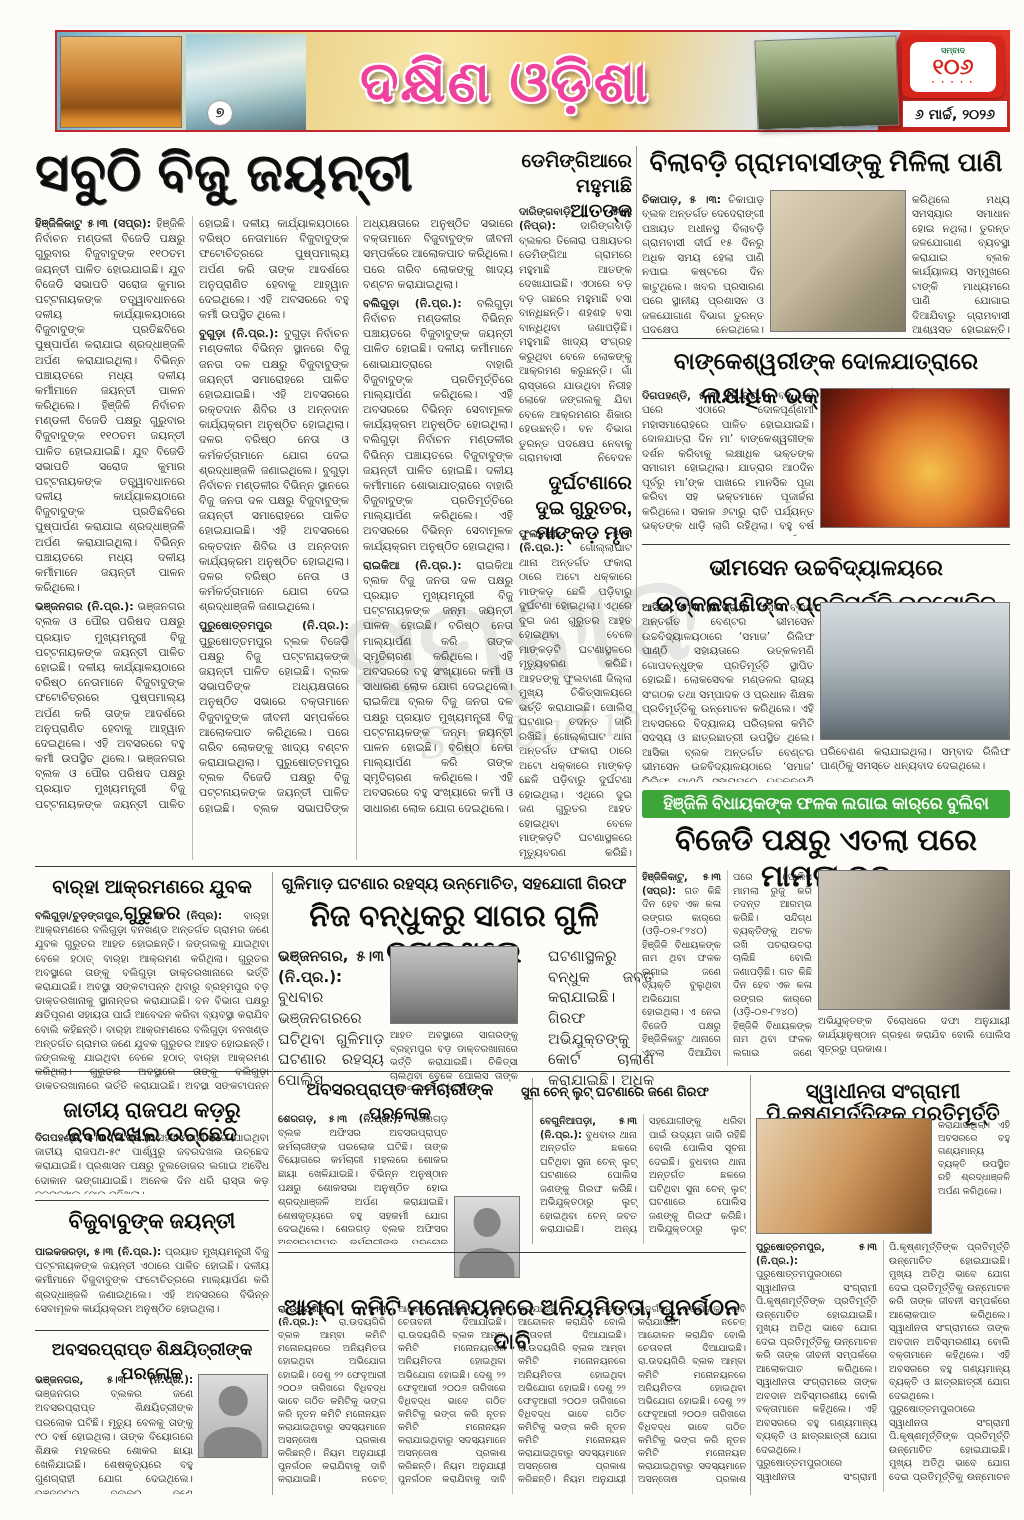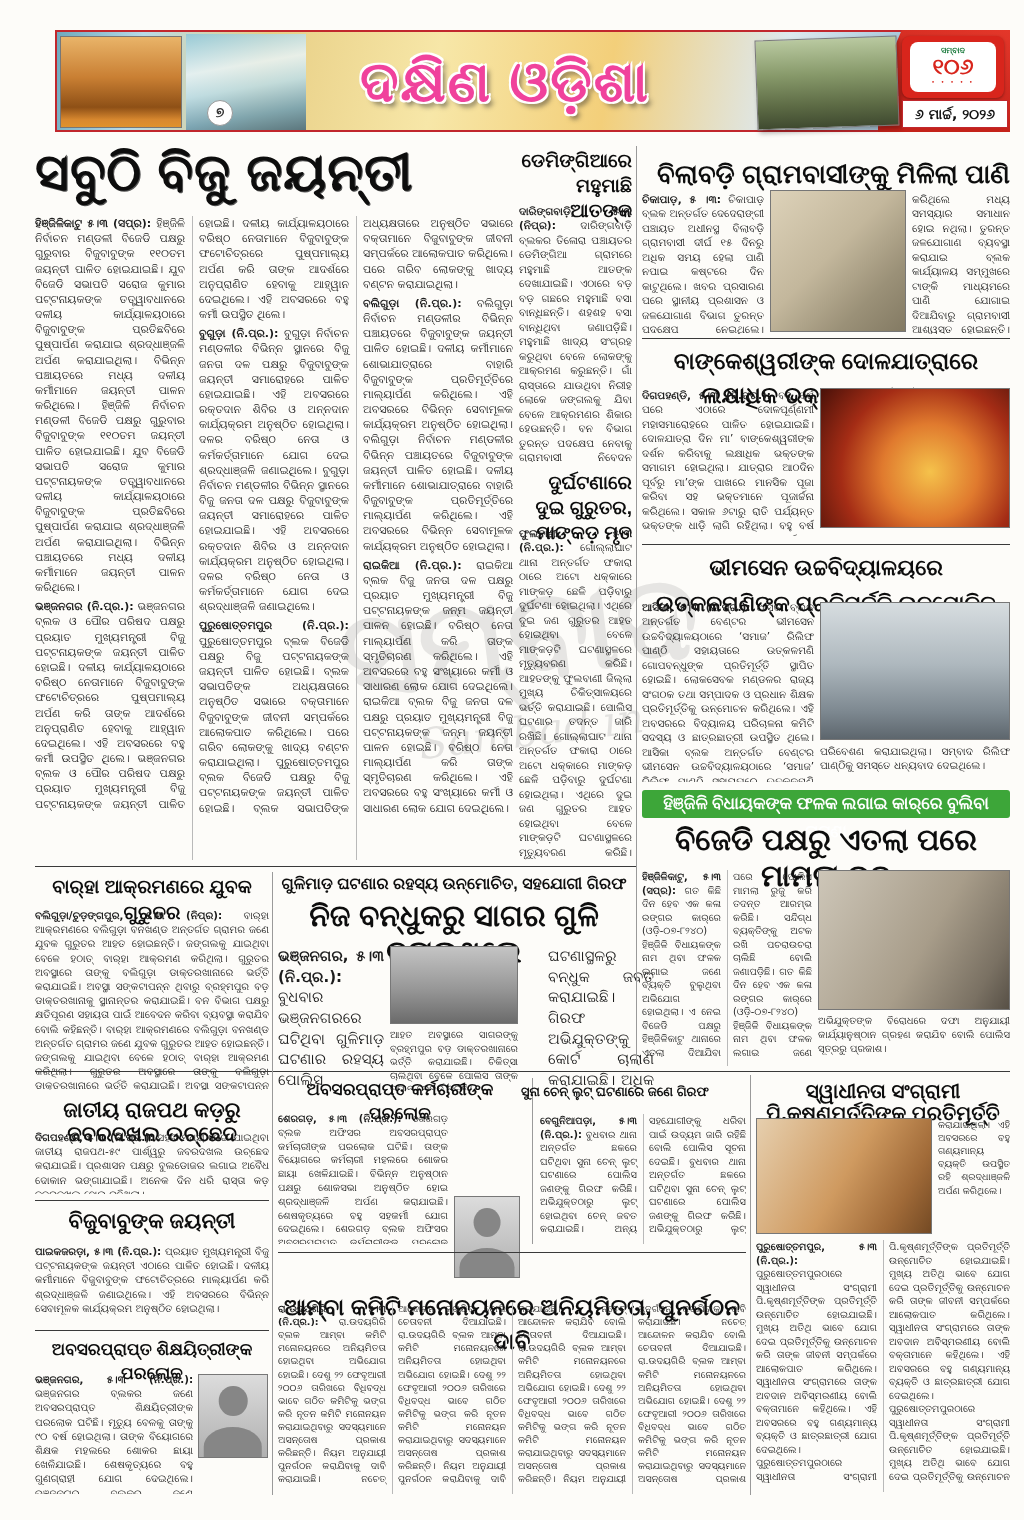--- a/index.html
+++ b/index.html
@@ -30,21 +30,21 @@
   .pagenum-circle{left:207px;top:100px;width:24px;height:24px;border-radius:50%;background:#fff;border:1px solid #999;
     text-align:center;font-size:14px;font-weight:bold;line-height:23px;color:#333;}
   
   .watermark{left:290px;top:560px;width:470px;height:240px;transform:rotate(-7deg);pointer-events:none;text-align:center;}
   .watermark .wm1{font-size:120px;font-weight:bold;color:rgba(110,110,110,.16);line-height:150px;font-family:"DejaVu Serif",serif;}
   .watermark .wm2{font-size:42px;font-style:italic;color:rgba(110,110,110,.18);line-height:44px;font-family:"DejaVu Serif",serif;}
   
   .hl{font-family:"Liberation Sans","DejaVu Sans",sans-serif;font-weight:bold;color:#0d0d0d;}
   .hl-huge{font-size:52px;line-height:60px;letter-spacing:1px;text-shadow:1px 1px 0 #555;}
   .hl-xl{font-size:30px;line-height:36px;text-align:center;}
-  .hl-lg{font-size:26px;line-height:32px;text-align:right;margin-top:12px;}
+  .hl-lg{font-size:26px;line-height:32px;text-align:center;}
   .hl-md{font-size:21px;line-height:26px;text-align:center;}
   .hl-sm{font-size:19px;line-height:25px;text-align:right;}
   .kicker-green{background:#3da639;color:#fff;text-align:center;font-weight:bold;font-size:17px;line-height:28px;
     font-family:"Liberation Sans",sans-serif;border-radius:3px;}
   .kicker-plain{text-align:center;font-weight:bold;font-size:16px;line-height:24px;color:#0d0d0d;
     font-family:"Liberation Sans",sans-serif;}
   .body-txt{font-size:11px;line-height:1.38;text-align:justify;overflow:hidden;color:#1c1c1c;}
   .body-txt p{margin:0 0 4px 0;}
   .cols3{column-count:3;column-gap:14px;column-rule:1px solid #b9b9b9;}
   .cols2{column-count:2;column-gap:12px;column-rule:1px solid #b9b9b9;}

